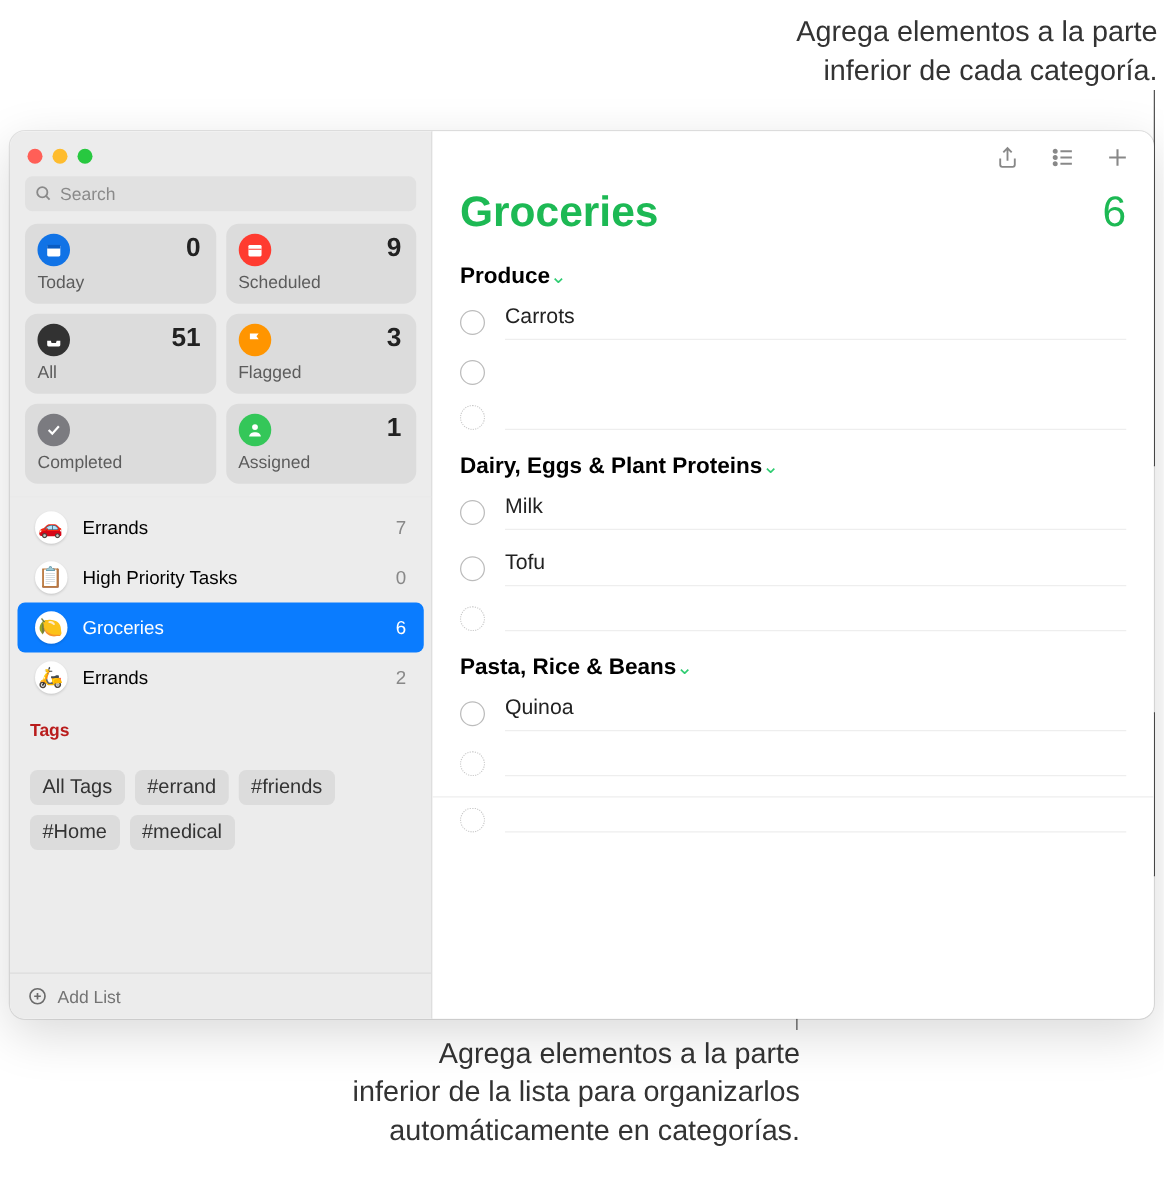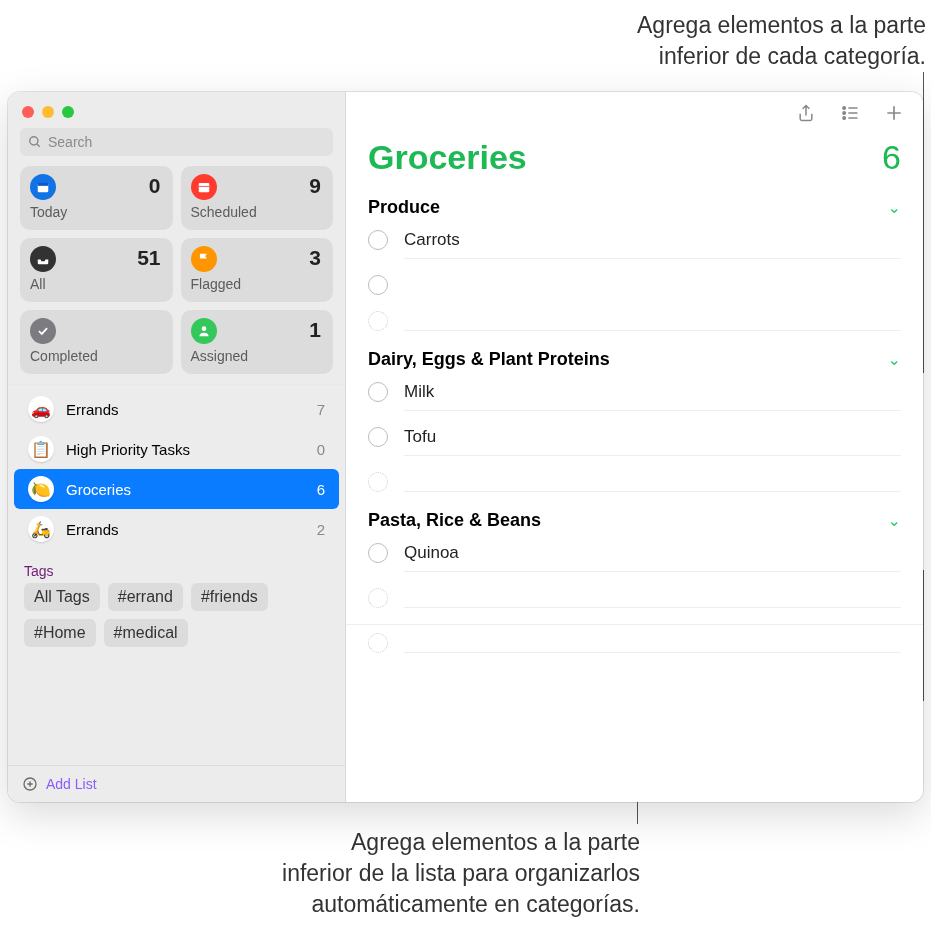--- a/index.html
+++ b/index.html
@@ -19,21 +19,21 @@
   text-align: right;
   line-height: 1.35;
 }
 .annotation-top { top: 10px; right: 5px; width: 430px; }
 .annotation-bottom { top: 827px; left: 170px; width: 470px; text-align: right; }
 .callout-line { position: absolute; background: #555; }
 .callout-h { height: 1px; }
 .callout-v { width: 1px; }
 .window {
   position: absolute;
-  top: 92px; left: 8px;
+  top: 105px; left: 8px;
   width: 915px; height: 710px;
   border-radius: 12px;
   box-shadow: 0 0 0 1px rgba(0,0,0,0.1), 0 12px 40px rgba(0,0,0,0.15);
   overflow: hidden;
   display: flex;
   background: #fff;
 }
 .sidebar {
   width: 338px;
   background: #ececec;
@@ -83,39 +83,39 @@
 .list-icon {
   width: 26px; height: 26px; border-radius: 50%;
   background: #fff; display: flex; align-items: center; justify-content: center;
   font-size: 16px;
   box-shadow: 0 1px 2px rgba(0,0,0,0.15);
   flex-shrink: 0;
 }
 .list-name { flex: 1; font-size: 15px; }
 .list-count { color: #888; font-size: 15px; }
 .tags-section { padding: 14px 16px 4px 16px; }
-.tags-label { font-size: 14px; color: #701a75; margin-bottom: 4px; font-weight: 400; }
+.tags-label { font-size: 14px; color: #b91c1c; margin-bottom: 24px; font-weight: 700; }
 .tags-row { display: flex; flex-wrap: wrap; gap: 8px; }
 .tag-chip { background: #dcdcdc; border-radius: 6px; padding: 5px 10px; font-size: 16px; color: #333; }
 .add-list {
   margin-top: auto; padding: 10px 14px;
   display: flex; align-items: center; gap: 8px;
-  color: #8b5cf6; font-size: 14px;
+  color: #737373; font-size: 14px;
   border-top: 1px solid #dcdcdc;
 }
 .main { flex: 1; display: flex; flex-direction: column; background: #fff; }
 .toolbar { display: flex; justify-content: flex-end; align-items: center; gap: 22px; padding: 10px 18px; color: #888; }
 .toolbar .ticon { width: 22px; height: 22px; display: flex; align-items: center; justify-content: center; }
 .title-row { display: flex; justify-content: space-between; align-items: center; padding: 4px 22px 10px 22px; }
 .title-row .title { font-size: 34px; font-weight: 700; }
 .title-row .count { font-size: 34px; font-weight: 400; }
-.section-hdr { display: flex; justify-content: space-between; align-items: center; padding: 10px 22px 4px 22px; }
+.section-hdr { display: flex; align-items: center; padding: 10px 6px 4px 22px; }
 .section-hdr .sname { font-size: 18px; font-weight: 700; }
 .chev { color: #2ecc71; font-size: 16px; }
-.item-row { display: flex; align-items: flex-start; gap: 16px; padding: 8px 22px; }
+.item-row { display: flex; align-items: center; gap: 16px; padding: 8px 22px; }
 .item-row .bullet { width: 20px; height: 20px; border-radius: 50%; border: 1.5px solid #bcbcbc; flex: 0 0 20px; }
 .item-row.ghost .bullet { border: 1.5px dotted #c9c9c9; }
 .item-row .itext { font-size: 17px; color: #222; flex: 1; border-bottom: 1px solid #eee; padding-bottom: 8px; min-height: 20px; }
 .item-row.ghost .itext { border-bottom: 1px solid #eee; }
 .bottom-ghost { margin-top: 8px; border-top: 1px solid #eee; }
 .divider { height: 1px; background: #e9e9e9; }
 </style>
 </head>
 <body>
 

